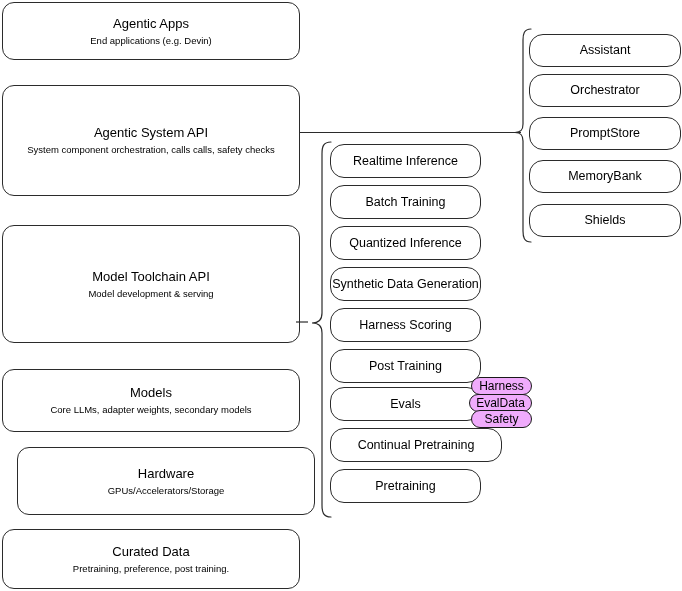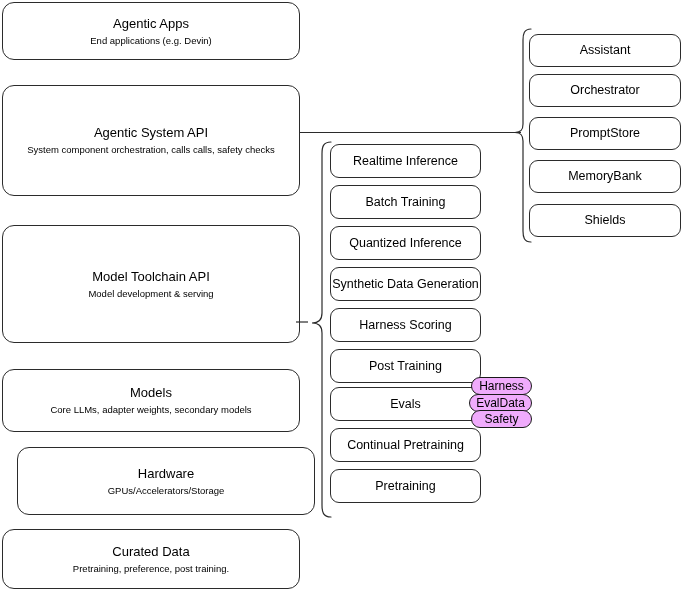--- a/index.html
+++ b/index.html
@@ -41,21 +41,21 @@
     font-size: 9.5px;
     line-height: 13px;
     color: #000;
     margin-top: 2px;
     white-space: nowrap;
   }
   .leaf-box {
     position: absolute;
     box-sizing: border-box;
     border: 1px solid #2b2b2b;
-    border-radius: 9px;
+    border-radius: 14px;
     background: #ffffff;
     display: flex;
     align-items: center;
     justify-content: center;
     text-align: center;
     font-size: 12.5px;
     line-height: 15px;
     color: #000;
     white-space: nowrap;
   }
@@ -162,21 +162,21 @@
   </div>
 
   <div class="leaf-box" style="left:330px; top:349px; width:151px; height:34px;">
     <span>Post Training</span>
   </div>
 
   <div class="leaf-box" style="left:330px; top:387px; width:151px; height:34px;">
     <span>Evals</span>
   </div>
 
-  <div class="leaf-box" style="left:330px; top:428px; width:151px; height:34px;">
+  <div class="leaf-box" style="left:330px; top:428px; width:172px; height:34px;">
     <span>Continual Pretraining</span>
   </div>
 
   <div class="leaf-box" style="left:330px; top:469px; width:151px; height:34px;">
     <span>Pretraining</span>
   </div>
 
   <div class="pill" style="left:471px; top:377px; width:61px; height:18px;">
     <span>Harness</span>
   </div>

